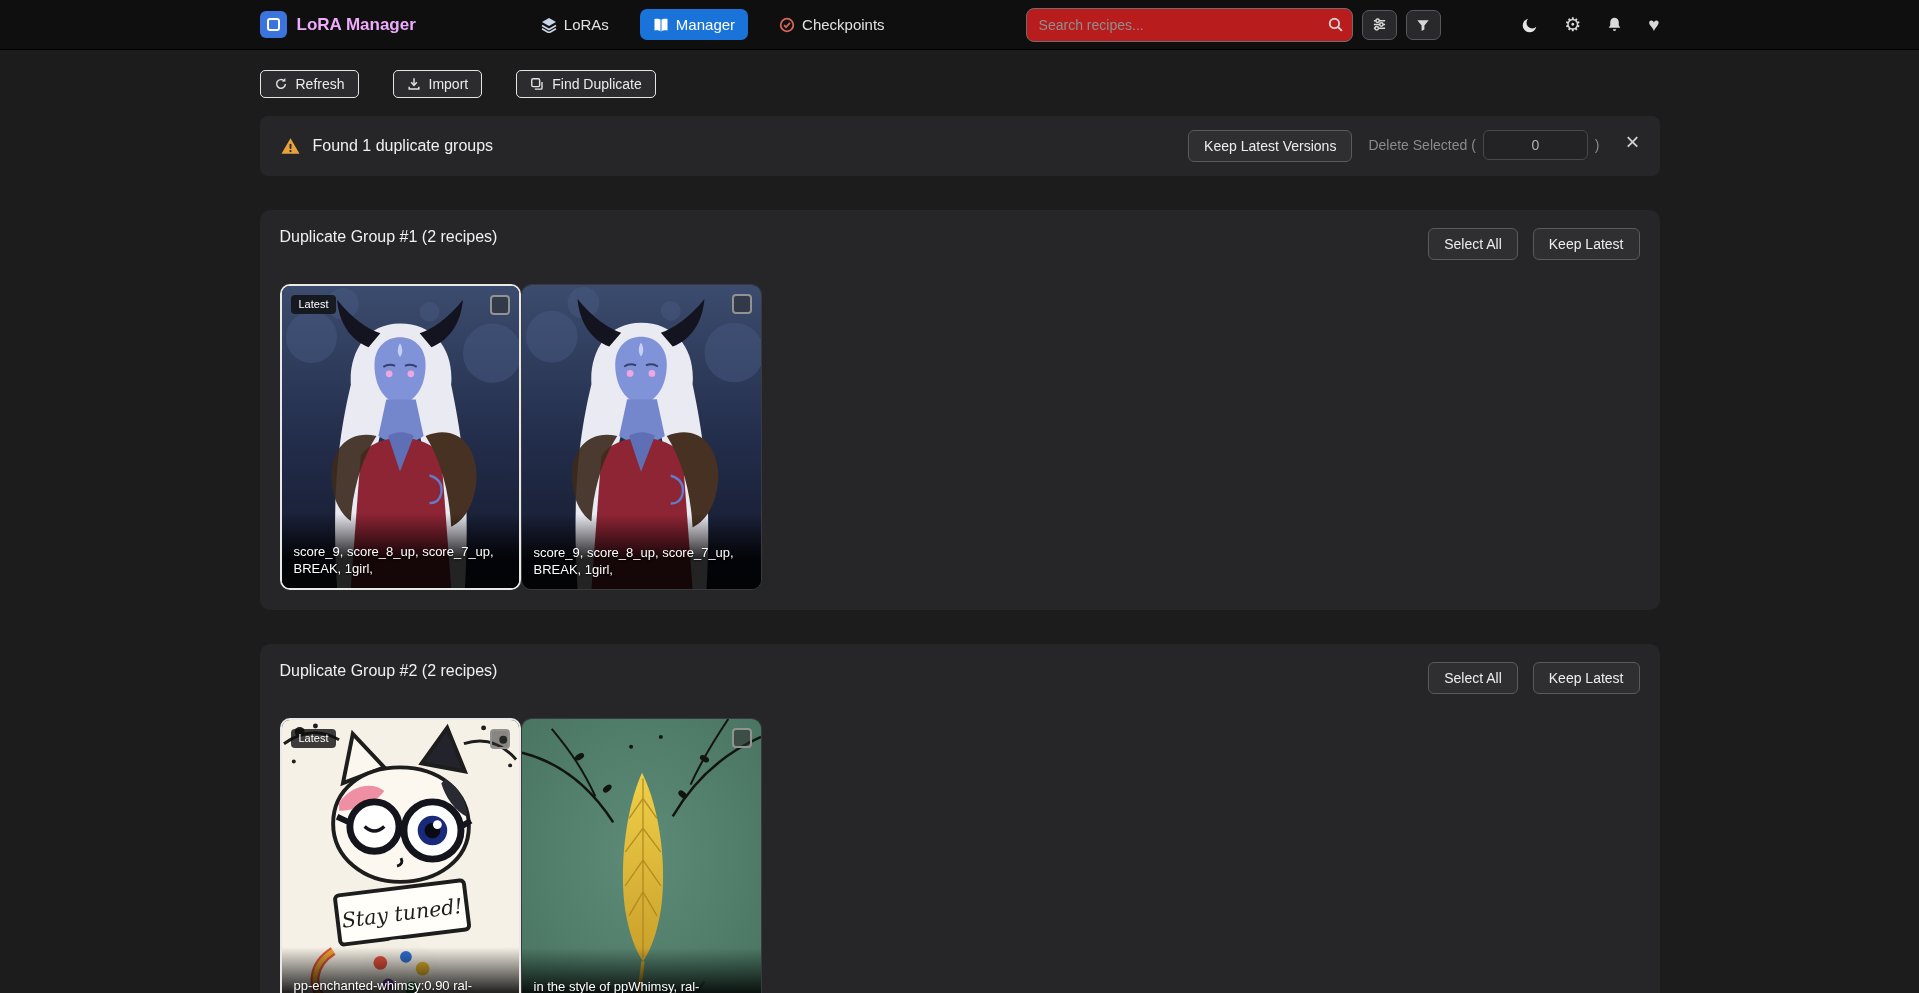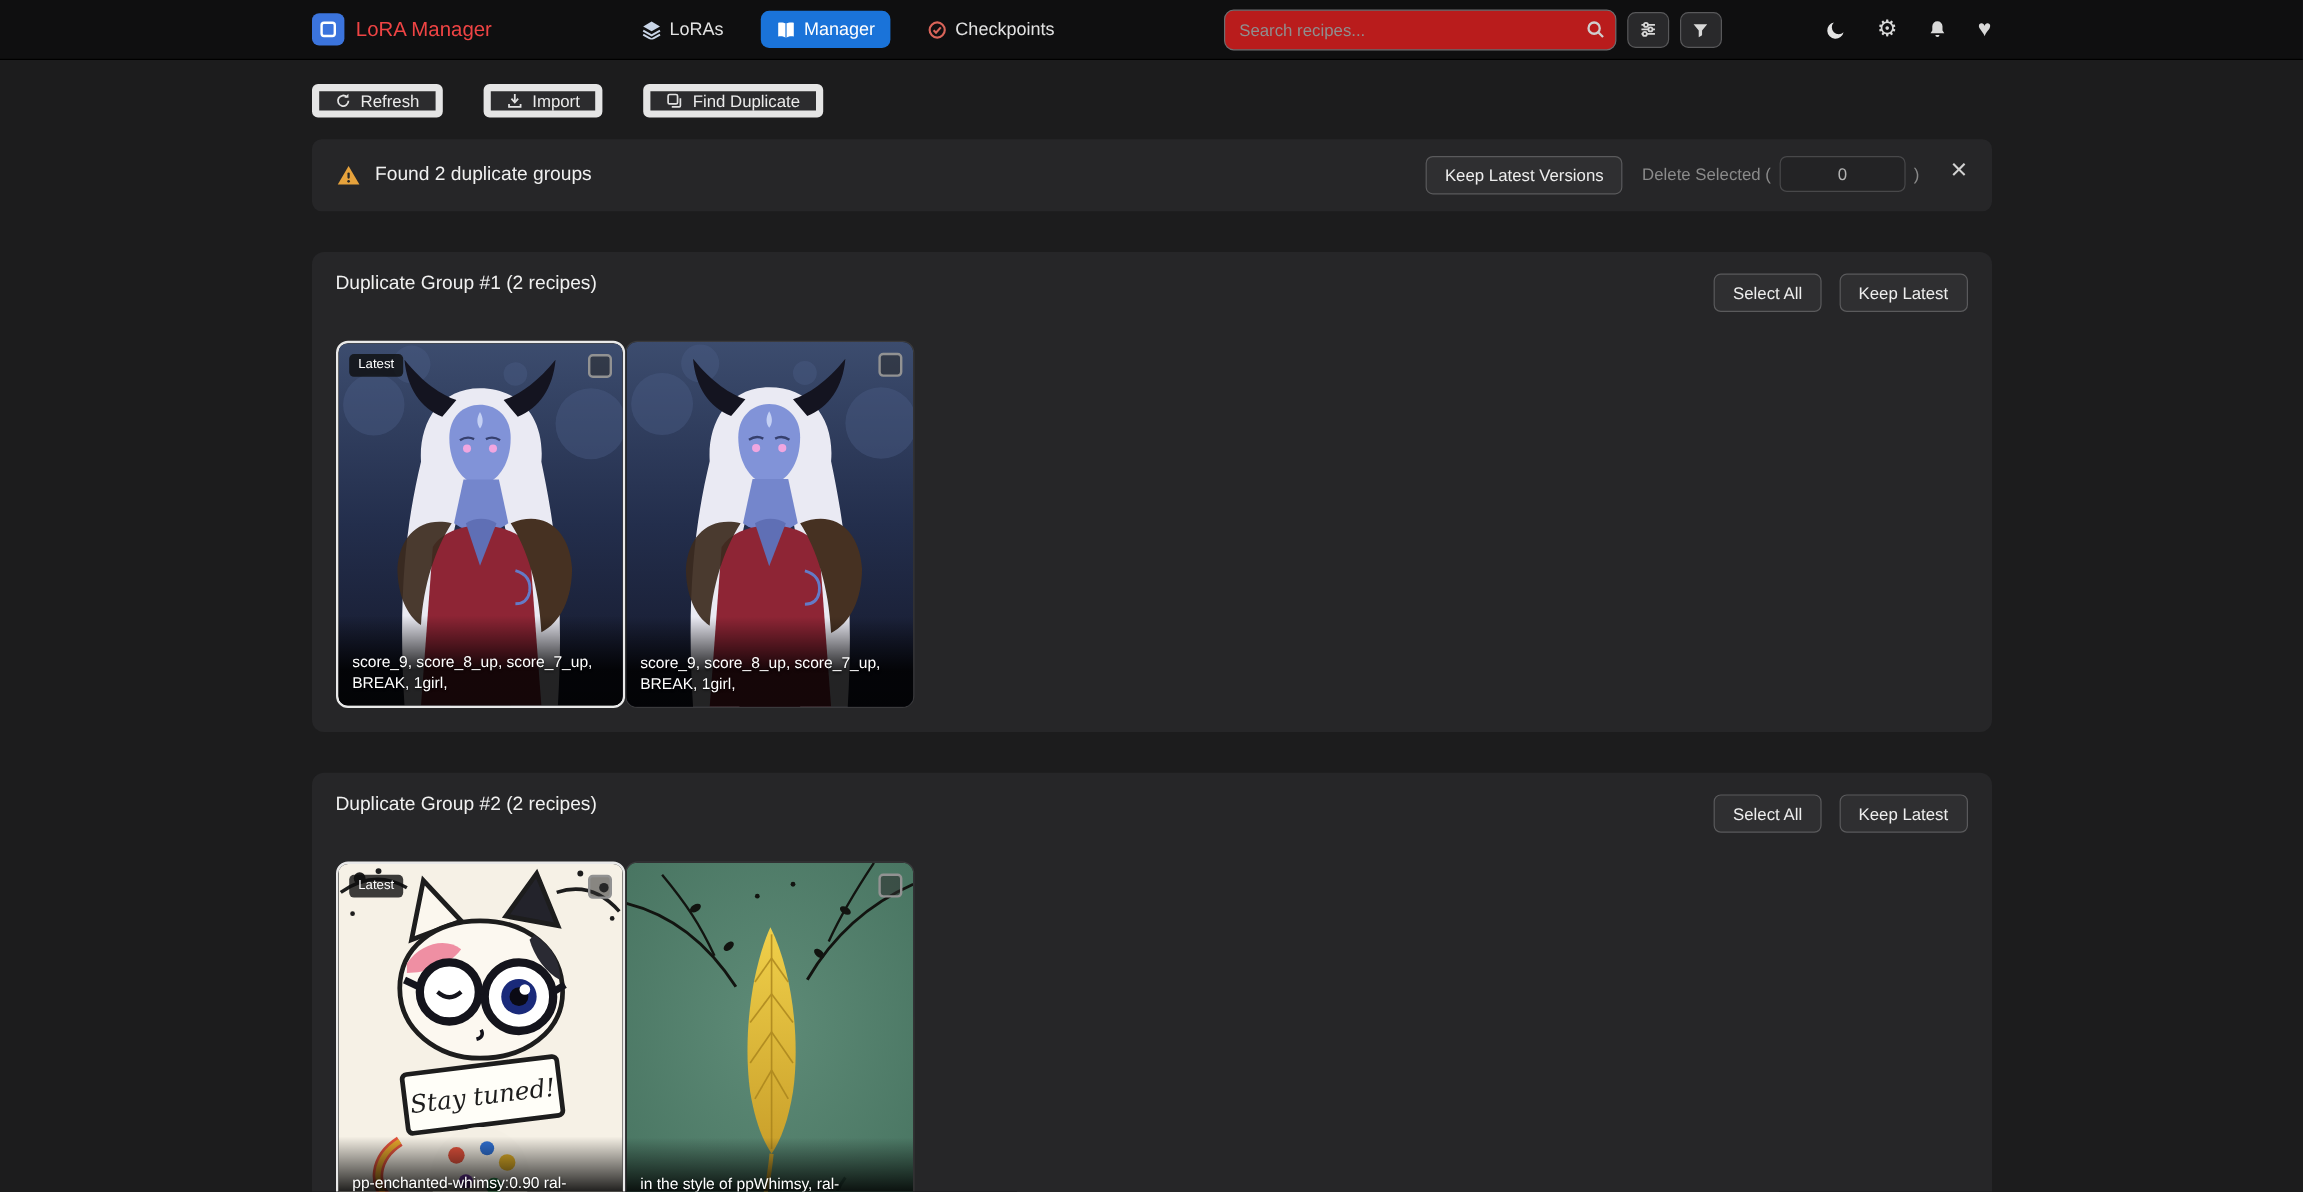--- a/index.html
+++ b/index.html
@@ -6,35 +6,35 @@
   html,body{width:1919px;height:993px;overflow:hidden}
   body{background:#1c1c1d;font-family:"Liberation Sans","DejaVu Sans",sans-serif;color:#ececec}
   .container{width:1400px;margin:0 auto}
 
   
   .app-header{height:50px;background:#0f0f10;display:flex;align-items:center;border-bottom:1px solid #000}
   .header-inner{display:flex;align-items:center;height:100%}
   .brand{display:flex;align-items:center;gap:10px}
   .logo-box{width:27px;height:27px;border-radius:6px;background:#3b74dd;display:flex;align-items:center;justify-content:center}
   .logo-inner{width:13px;height:13px;border:2.5px solid #fff;border-radius:3px}
-  .brand-title{font-size:17px;font-weight:normal;color:#ef4444;white-space:nowrap}
+  .brand-title{font-size:17px;font-weight:bold;color:#f0abfc;white-space:nowrap}
   .nav{display:flex;align-items:flex-end;gap:18px;margin-left:112px}
   .nav-item{display:flex;align-items:center;gap:7px;font-size:15px;color:#e2e2e2;cursor:pointer;padding:7px 13px;border-radius:7px;white-space:nowrap}
   .nav-item.active{background:#1a73d9;color:#fff}
   .search-wrap{position:relative;margin-left:128px}
   .search-input{width:327px;height:34px;background:#b91c1c;border:1px solid #6e6e70;border-radius:8px;color:#ddd;font-size:14px;padding:0 38px 0 12px;outline:none;font-family:inherit}
   .search-input::placeholder{color:#8f8f8f}
   .search-icon-btn{position:absolute;right:9px;top:8px;background:none;border:none;cursor:pointer;line-height:0}
   .icon-btn-sm{width:35px;height:30px;background:#29292b;border:1px solid #58585a;border-radius:7px;display:flex;align-items:center;justify-content:center;margin-left:9px;cursor:pointer}
   .header-icons{margin-left:auto;display:flex;align-items:center;gap:25px}
   .header-icon-btn{background:none;border:none;color:#d9d9d9;font-size:19px;line-height:1;cursor:pointer;padding:0;display:flex;align-items:center}
 
   
   .toolbar{display:flex;gap:34px;margin-top:20px}
-  .btn{display:inline-flex;align-items:center;gap:8px;background:#2c2c2e;border:6px solid #e5e5e5;border-radius:5px;color:#ebebeb;font-size:14px;padding:0 13px;height:28px;cursor:pointer;font-family:inherit;white-space:nowrap}
+  .btn{display:inline-flex;align-items:center;gap:8px;background:#2c2c2e;border:1px solid #e5e5e5;border-radius:5px;color:#ebebeb;font-size:14px;padding:0 13px;height:28px;cursor:pointer;font-family:inherit;white-space:nowrap}
 
   
   .banner{margin-top:18px;background:#262628;border-radius:8px;height:60px;display:flex;align-items:center;padding:0 20px}
   .banner-msg{font-size:16px;color:#f0f0f0;margin-left:12px}
   .banner-right{margin-left:auto;display:flex;align-items:flex-start;gap:16px}
   .btn-md{background:#2f2f31;border:1px solid #5a5a5c;border-radius:6px;color:#ededed;font-size:14px;padding:7px 15px;cursor:pointer;font-family:inherit;white-space:nowrap}
   .delete-wrap{display:flex;align-items:center;gap:7px;color:#8a8a8a;font-size:14px;white-space:nowrap}
   .count-input{width:105px;height:30px;background:#232325;border:1px solid #48484a;border-radius:6px;color:#b3b3b3;text-align:center;font-size:14px;outline:none;font-family:inherit}
   .close-btn{font-size:24px;color:#d2d2d2;background:none;border:none;margin-left:10px;cursor:pointer;line-height:1;font-family:inherit}
 
@@ -285,21 +285,21 @@
       <span>Find Duplicate</span>
     </button>
   </div>
 
   <div class="banner">
     <svg width="21" height="21" viewBox="0 0 20 20">
         <path d="M10 2.2 18.6 17H1.4z" fill="#e6a23c"></path>
         <rect x="9.1" y="7.3" width="1.8" height="5" rx=".9" fill="#262628"></rect>
         <circle cx="10" cy="14.4" r="1.05" fill="#262628"></circle>
       </svg>
-    <span class="banner-msg">Found 2 duplicate groups</span>
+    <span class="banner-msg">Found 1 duplicate groups</span>
     <div class="banner-right">
       <button class="btn-md">Keep Latest Versions</button>
       <div class="delete-wrap">
         <span>Delete Selected (</span>
         <input class="count-input" type="text" value="0" style="">
         <span>)</span>
       </div>
       <button class="close-btn">×</button>
     </div>
   </div>

